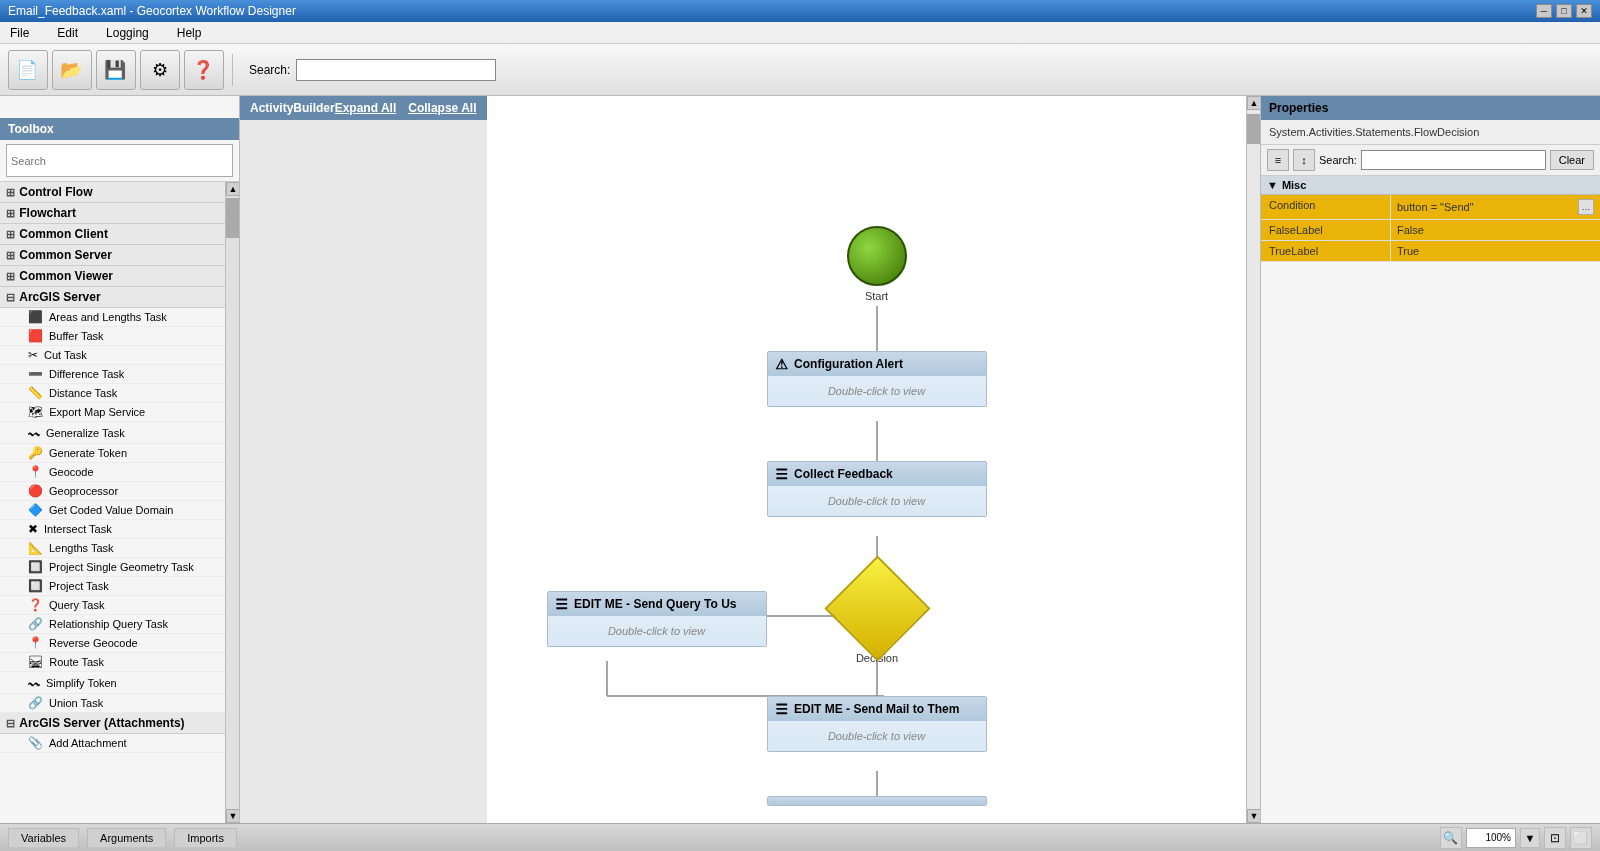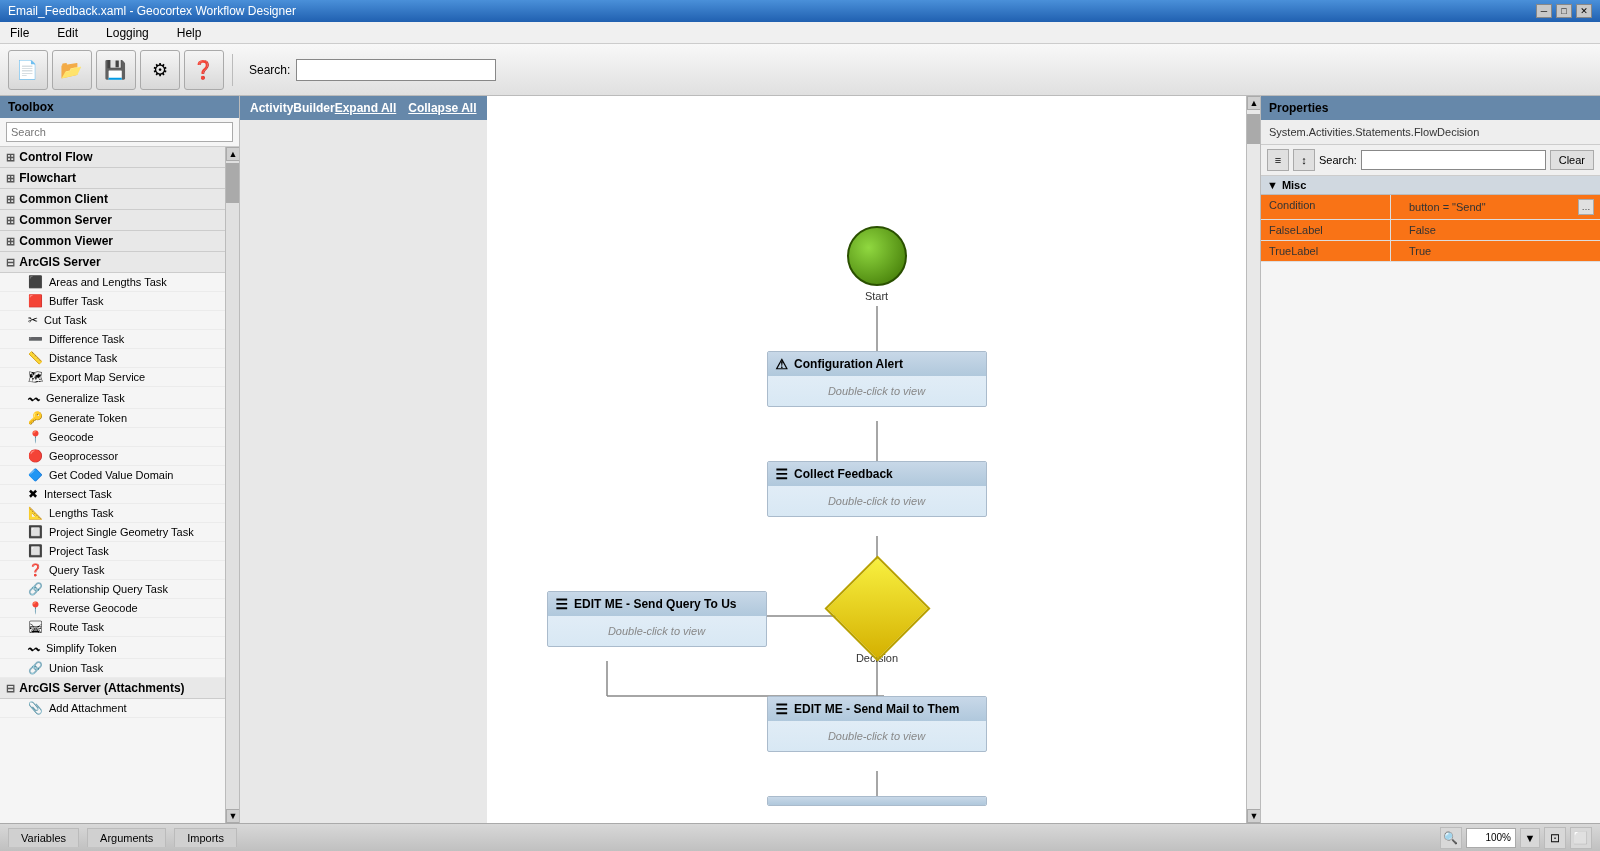--- a/index.html
+++ b/index.html
@@ -74,24 +74,25 @@
     .toolbox-panel {
       width: 240px;
       background: #f5f5f5;
       border-right: 1px solid #bbb;
       display: flex;
       flex-direction: column;
       overflow: hidden;
     }
     .toolbox-header {
       background: #6688aa;
-      color: #000000;
+      color: #ffffff;
       font-weight: bold;
       padding: 4px 8px;
       font-size: 12px;
+      margin-top: 22px;
     }
     .toolbox-search {
       padding: 4px 6px;
       border-bottom: 1px solid #ccc;
     }
     .toolbox-search input {
       width: 100%;
       height: 20px;
       border: 1px solid #aaa;
       padding: 0 4px;
@@ -261,22 +262,21 @@
       background: #d0d8e0;
       padding: 3px 6px;
       font-weight: bold;
       font-size: 11px;
       border-bottom: 1px solid #bbb;
       display: flex; align-items: center; gap: 4px;
     }
     .prop-row {
       display: flex;
       border-bottom: 1px solid #ddd;
-      background: #f97316;
-      gap: 12px;
+      background: #eab308;
     }
     .prop-name {
       flex: 0 0 130px;
       padding: 4px 8px;
       font-size: 11px;
       border-right: 1px solid #ddd;
       color: #333;
     }
     .prop-value {
       flex: 1;
@@ -393,21 +393,21 @@
   </div>
 </div>
 
 <div class="main-layout">
 
   <div class="toolbox-panel">
     <div class="toolbox-header">
       <span>Toolbox</span>
     </div>
     <div class="toolbox-search">
-      <input type="text" style="width: 100%; height: 20px; border: 1px solid rgb(170, 170, 170); padding: 0px 4px; font-size: 11px;" placeholder="Search">
+      <input type="text" style="width: 100%; height: 33px; border: 1px solid rgb(170, 170, 170); padding: 0px 4px; font-size: 11px;" placeholder="Search">
     </div>
     <div class="toolbox-scroll-wrapper">
       <div class="toolbox-list">
 
         <div class="toolbox-group-header">
           <span class="expand-icon">⊞</span>
           <span>Control Flow</span>
         </div>
 
         <div class="toolbox-group-header">

